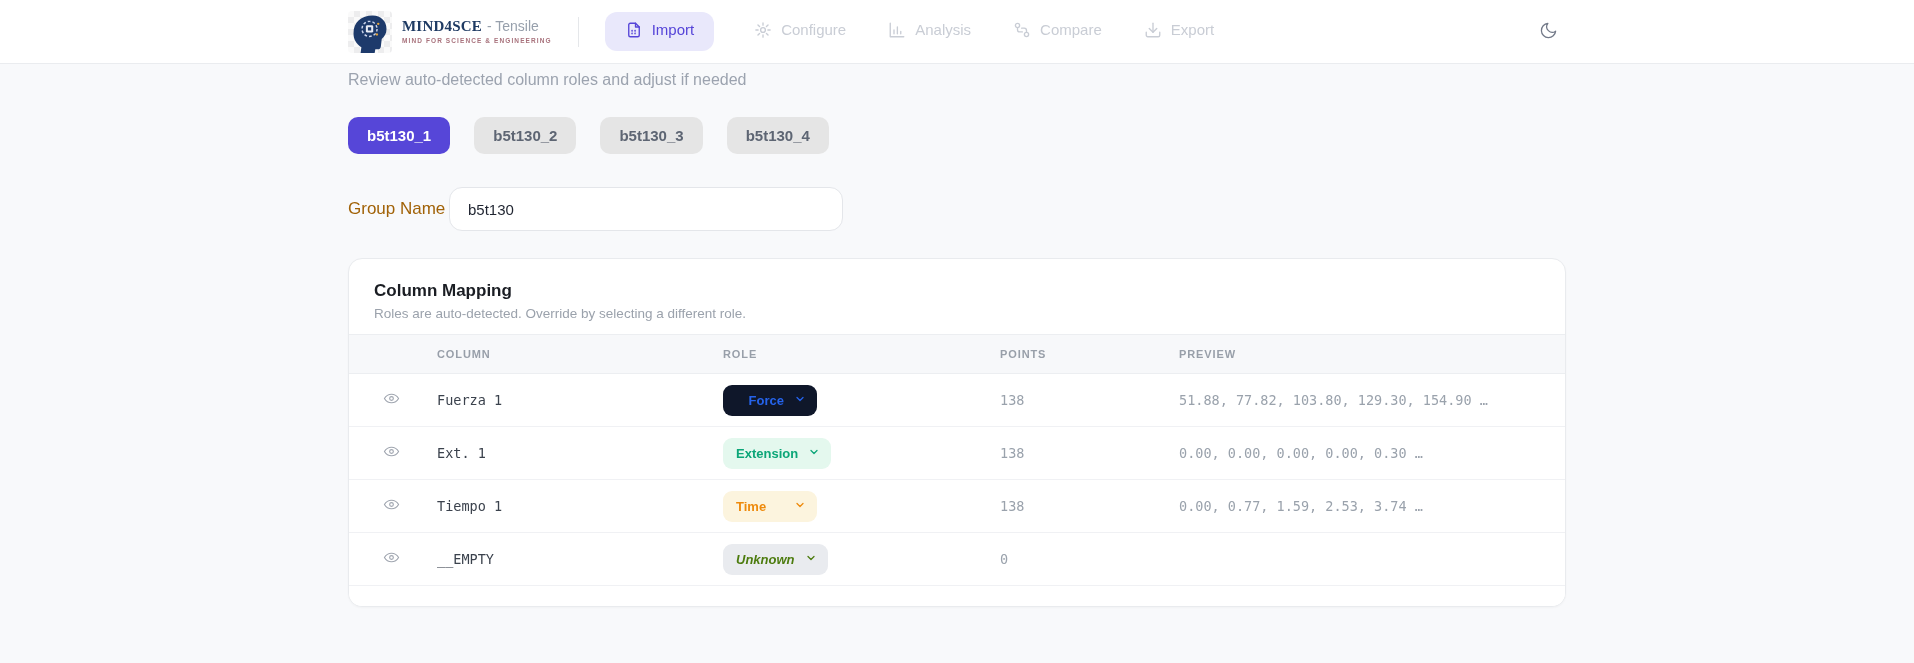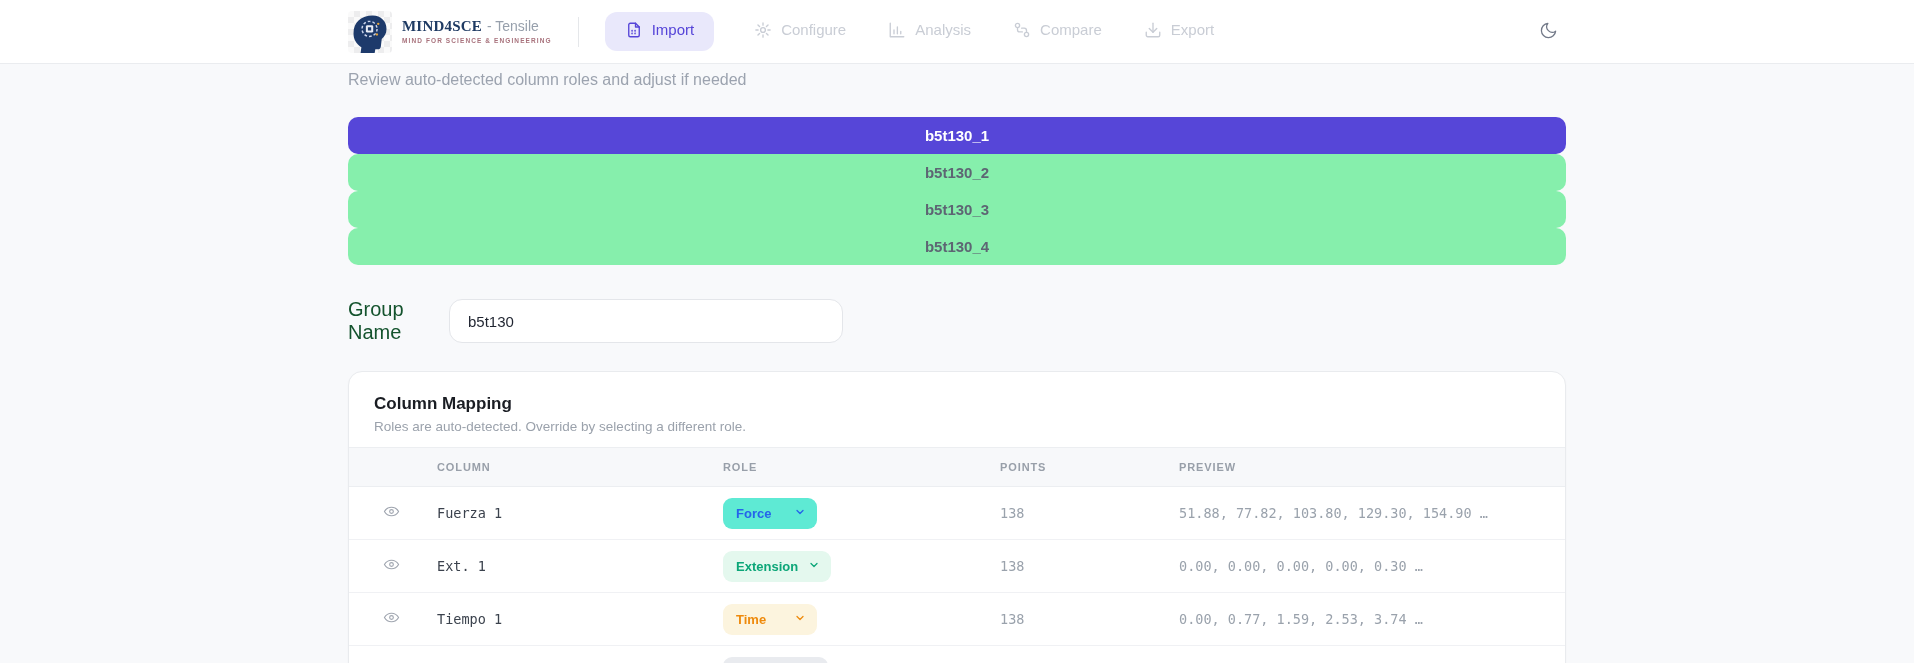--- a/index.html
+++ b/index.html
@@ -27,27 +27,27 @@
   .theme-btn { margin-left:auto; width:36px; height:36px; border:none; background:transparent; cursor:pointer;
     display:flex; align-items:center; justify-content:center; color:#717887; }
   .theme-btn svg { width:19px; height:19px; }
   svg.stroked { fill:none; stroke:currentColor; stroke-width:1.8; stroke-linecap:round; stroke-linejoin:round; }
 
   
   .main { width:1218px; margin:0 auto; }
   .page-title { margin-top:32px; font-size:30px; font-weight:700; letter-spacing:-.3px; color:#15171c; }
   .page-subtitle { margin-top:7px; font-size:16px; color:#9ca3af; }
 
-  .tabs { margin-top:28px; display:flex; gap:0;flex-direction:column; }
+  .tabs { margin-top:28px; display:flex; gap:24px; }
   .tab { height:37px; padding:0 19px; border:none; border-radius:10px; font-size:15px; font-weight:600;
-    background:#86efac; color:#5d6573; cursor:pointer; font-family:inherit; }
+    background:#e5e5e5; color:#5d6573; cursor:pointer; font-family:inherit; }
   .tab.active { background:#5646d8; color:#ffffff; }
 
   .group-row { margin-top:33px; display:flex; align-items:center; }
-  .group-label { width:101px; font-size:20px; font-weight:500; color:#14532d; }
+  .group-label { width:101px; font-size:17px; font-weight:500; color:#a16207; }
   .group-input { width:394px; height:44px; border:1px solid #e4e6ea; border-radius:13px; background:#ffffff;
     padding:0 18px; font-size:15px; color:#1f2430; font-family:inherit; outline:none; }
 
   
   .card { margin-top:27px; background:#ffffff; border:1px solid #e9ebee; border-radius:14px;
     box-shadow:0 1px 2px rgba(16,24,40,.03); overflow:hidden; }
   .card-head { padding:22px 25px 13px 25px; }
   .card-title { font-size:17px; font-weight:700; color:#1a1d23; }
   .card-subtitle { margin-top:5px; font-size:13.5px; color:#9ba2ac; }
 
@@ -60,21 +60,21 @@
     display:flex; align-items:center; justify-content:center; margin-left:4px; }
   .eye-btn svg { width:17px; height:17px; }
   .mono { font-family:"DejaVu Sans Mono", monospace; }
   .cell-column { font-size:13.5px; color:#3b424d; }
   .cell-points, .cell-preview { font-size:13.5px; color:#9aa2ac; }
 
   .role-select { display:inline-flex; align-items:center; justify-content:space-between; gap:10px;
     min-width:94px; height:31px; padding:0 11px 0 13px; border:none; border-radius:9px;
     font-size:13px; font-weight:600; cursor:pointer; font-family:inherit; }
   .role-select svg { width:12px; height:12px; stroke-width:2.6; }
-  .role-force     { background:#5eead4; color:#2563eb; }
+  .role-force     { background:#0f172a; color:#2563eb;justify-content:flex-end; }
   .role-extension { background:#e4f8ee; color:#0ca678; }
   .role-time      { background:#fcf4de; color:#ee8a0c; }
   .role-unknown   { background:#e9ebef; color:#4d7c0f;font-style:italic; }
 </style>
 </head>
 <body>
 
 <header class="nav">
   <div class="nav-inner">
     <div class="brand">

